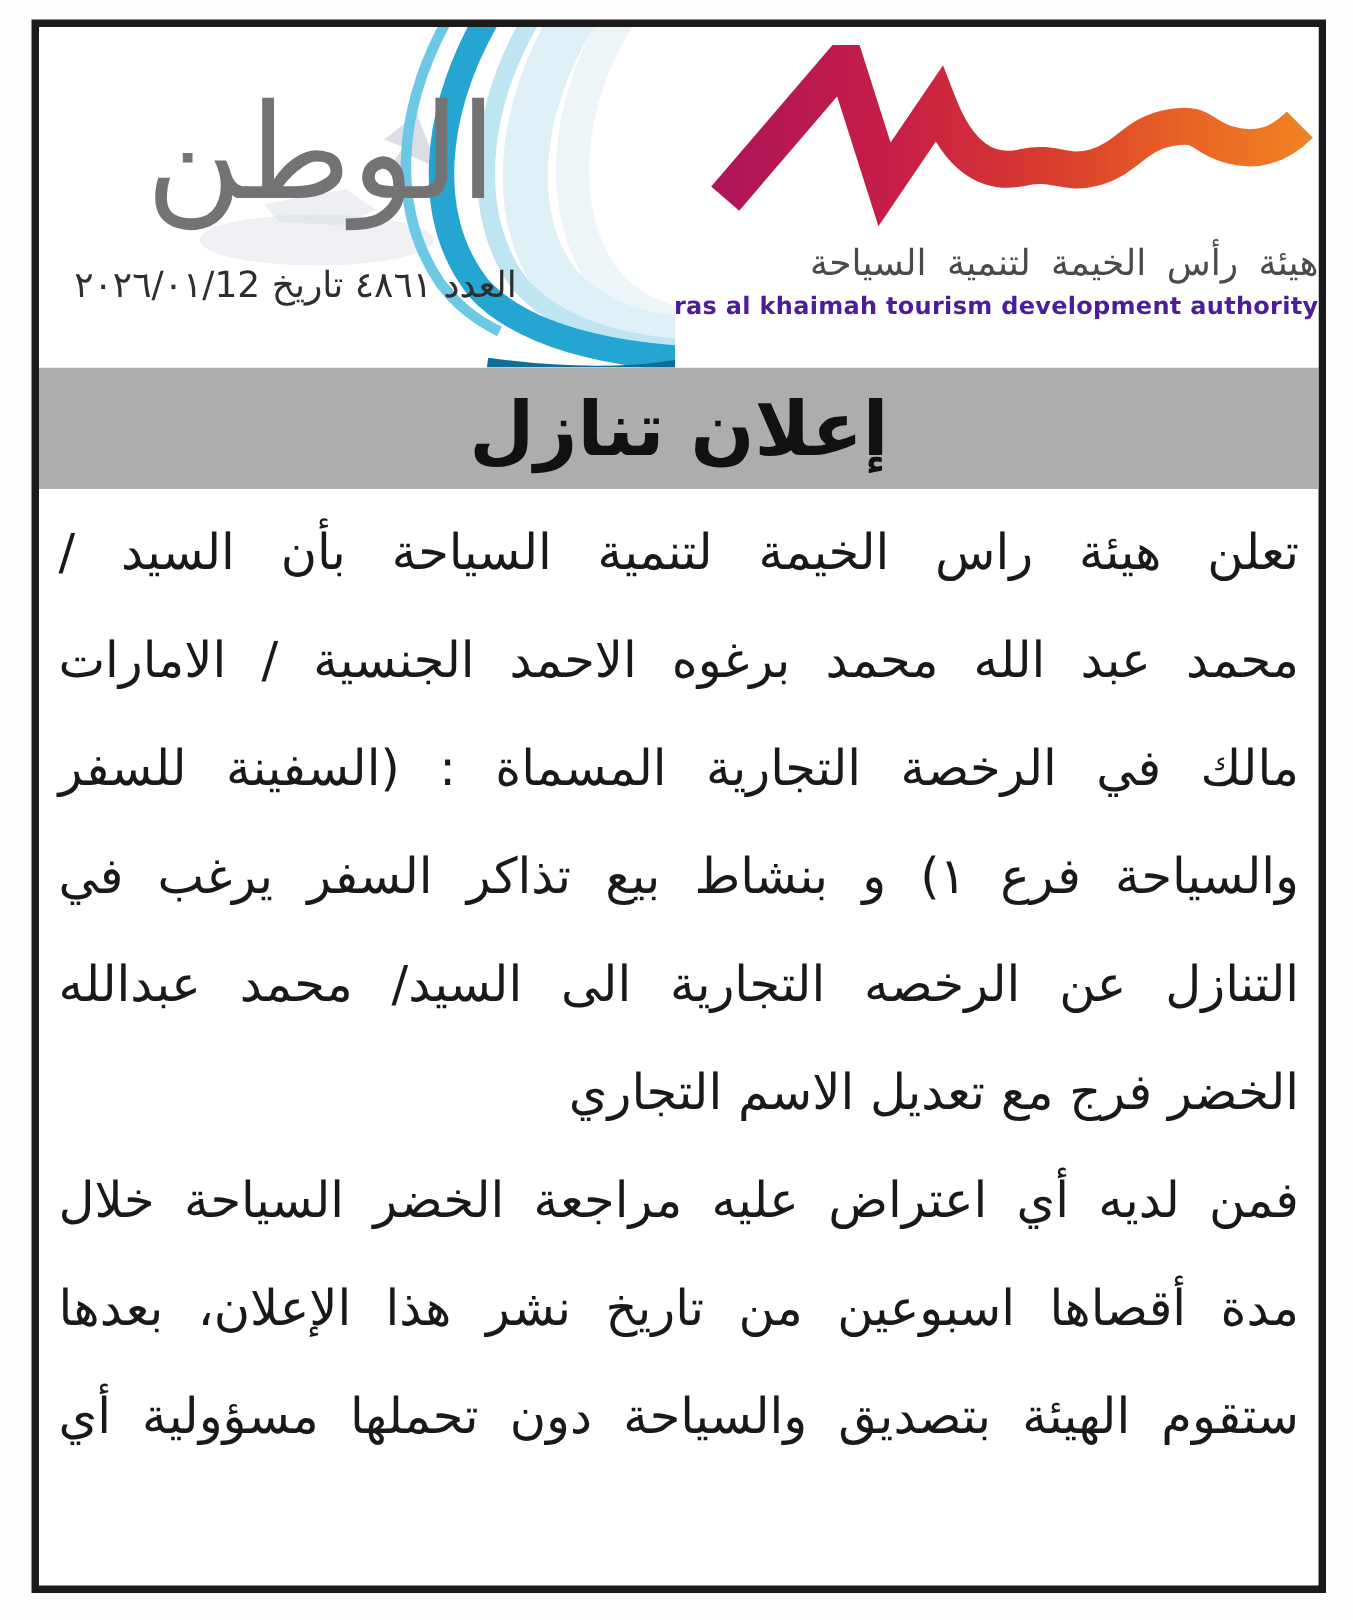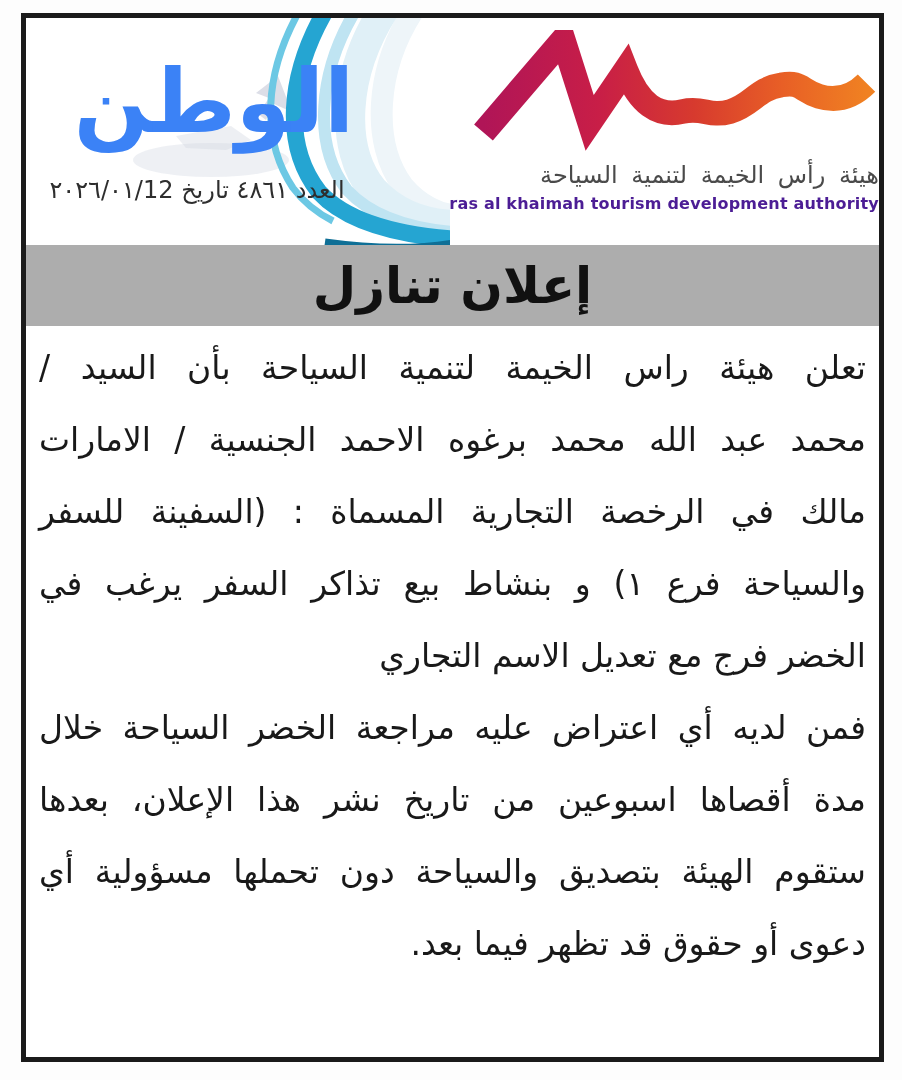--- a/index.html
+++ b/index.html
@@ -21,21 +21,21 @@
     display:flex;background:#ffffff;overflow:hidden;
   }
   .header-left{
     position:relative;width:49%;height:100%;
   }
   .watermark{position:absolute;left:0;top:0;width:100%;height:100%;}
   .wave{position:absolute;right:-6px;top:0;height:227px;width:215px;}
   .np-name{
     position:absolute;left:38px;top:34px;width:300px;
     direction:rtl;text-align:center;
-    font-size:88px;font-weight:bold;color:#3b82f6;
+    font-size:88px;font-weight:normal;color:#737373;
     line-height:100px;letter-spacing:-2px;
   }
   .np-issue{
     position:absolute;left:6px;top:152px;width:330px;
     direction:rtl;text-align:center;
     font-size:24px;color:#2e2e2e;line-height:40px;
   }
   .header-right{
     position:relative;width:51%;height:100%;
     display:flex;flex-direction:column;align-items:flex-end;
@@ -126,20 +126,20 @@
 
   <div class="banner">
     <div class="banner-title">إعلان تنازل</div>
   </div>
 
   <div class="body-text">
       <div class="body-line align-justify">تعلن هيئة راس الخيمة لتنمية السياحة بأن السيد /</div>
       <div class="body-line align-justify">محمد عبد الله محمد برغوه الاحمد الجنسية / الامارات</div>
       <div class="body-line align-justify">مالك في الرخصة التجارية المسماة : (السفينة للسفر</div>
       <div class="body-line align-justify">والسياحة فرع ١) و بنشاط بيع تذاكر السفر يرغب في</div>
+      <div class="body-line align-justify">التنازل عن الرخصه التجارية الى السيد/ محمد عبدالله</div>
       <div class="body-line align-right">الخضر فرج مع تعديل الاسم التجاري</div>
       <div class="body-line align-justify">فمن لديه أي اعتراض عليه مراجعة الخضر السياحة خلال</div>
       <div class="body-line align-justify">مدة أقصاها اسبوعين من تاريخ نشر هذا الإعلان، بعدها</div>
       <div class="body-line align-justify">ستقوم الهيئة بتصديق والسياحة دون تحملها مسؤولية أي</div>
-      <div class="body-line align-right">دعوى أو حقوق قد تظهر فيما بعد.</div>
     </div>
 
 </div>
 
 </body></html>

